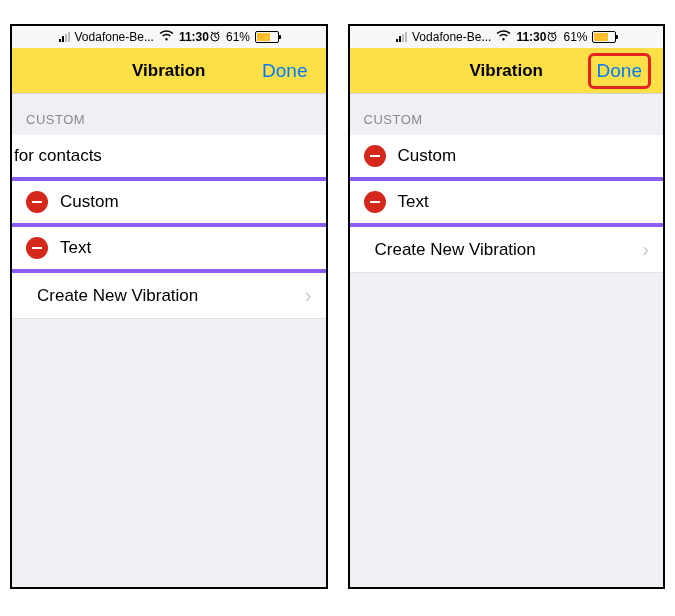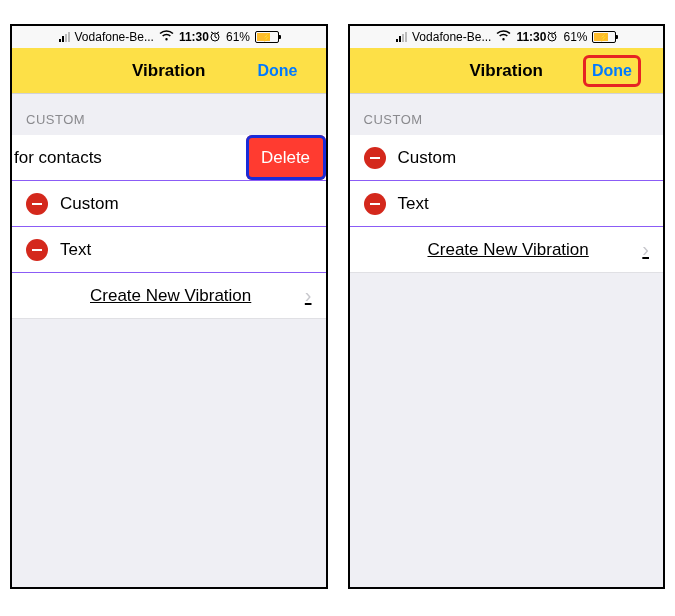--- a/index.html
+++ b/index.html
@@ -46,45 +46,45 @@
     background: #fde047;
     border-bottom: 1px solid #d1d1d6;
     position: relative;
     display: flex;
     align-items: center;
     justify-content: center;
   }
   .nav-title { font-size: 17px; font-weight: 600; color:#000; }
   .done-btn {
     position: absolute;
-    right: 22px;
+    right: 12px;
     top: 50%; transform: translateY(-50%);
     color: #007aff;
-    font-size: 16px;
-    font-weight: 700;
+    font-size: 19px;
+    font-weight: 400;
     padding: 4px 6px;
     border-radius: 6px;
   }
   .done-highlight {
     border: 3px solid #e62323;
   }
   .section-header {
     font-size: 13px;
     letter-spacing: 0.5px;
     color: #8a8a8e;
     padding: 18px 14px 8px 14px;
     background: #efeff4;
   }
   .list { background: #fff; }
   .row {
     display: flex;
     align-items: center;
     min-height: 46px;
     padding: 0 14px;
-    border-bottom: 1px solid #8b5cf6;
+    border-bottom: 4px solid #8b5cf6;
     font-size: 17px;
     color: #000;
     position: relative;
   }
   .row:last-child { border-bottom: 1px solid #e0e0e4; }
   .row-label-area { display:flex; align-items:center; flex:1; gap:12px; }
   .minus-icon {
     width: 22px; height: 22px; border-radius: 50%; background: #d4281c;
     display:flex; align-items:center; justify-content:center;
   }
@@ -102,21 +102,21 @@
     color: #fff;
     font-size: 17px;
     display:flex; align-items:center; justify-content:center;
     border-left:none;
   }
   .delete-highlight {
     box-shadow: inset 0 0 0 3px #1a2bd8;
     border-radius: 6px;
   }
   .swiped-row-text { padding-left: 0; }
-  .create-row { padding-left: 78px; text-decoration: underline; }
+  .create-row { padding-left: 25px; }
 </style>
 </head>
 <body>
 
 <div class="phone">
   <div class="statusbar">
     <div class="status-left">
       <div class="signal-bars">
         <div class="bar" style="height:3px"></div>
         <div class="bar" style="height:6px"></div>
@@ -152,23 +152,20 @@
     <span class="done-btn">Done</span>
   </div>
 
   <div class="section-header">CUSTOM</div>
 
   <div class="list">
     <div class="row" style="padding-left:0;">
       <div class="row-label-area swiped-row-text" style="padding-left:2px">
         <span>for contacts</span>
       </div>
-      <div class="delete-btn delete-highlight">
-        <span>Delete</span>
-      </div>
     </div>
     <div class="row">
       <div class="row-label-area">
         <span class="minus-icon"></span>
         <span>Custom</span>
       </div>
     </div>
     <div class="row">
       <div class="row-label-area">
         <span class="minus-icon"></span>

